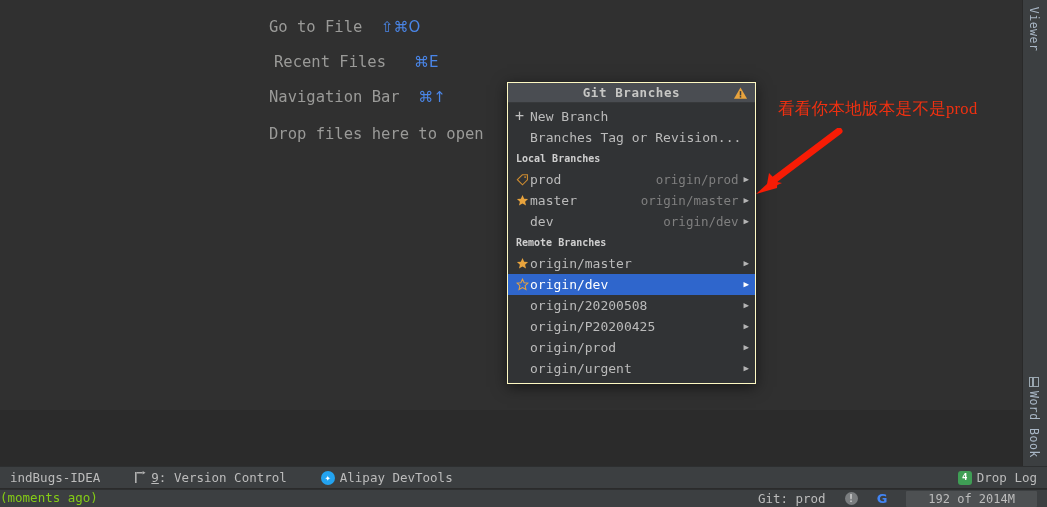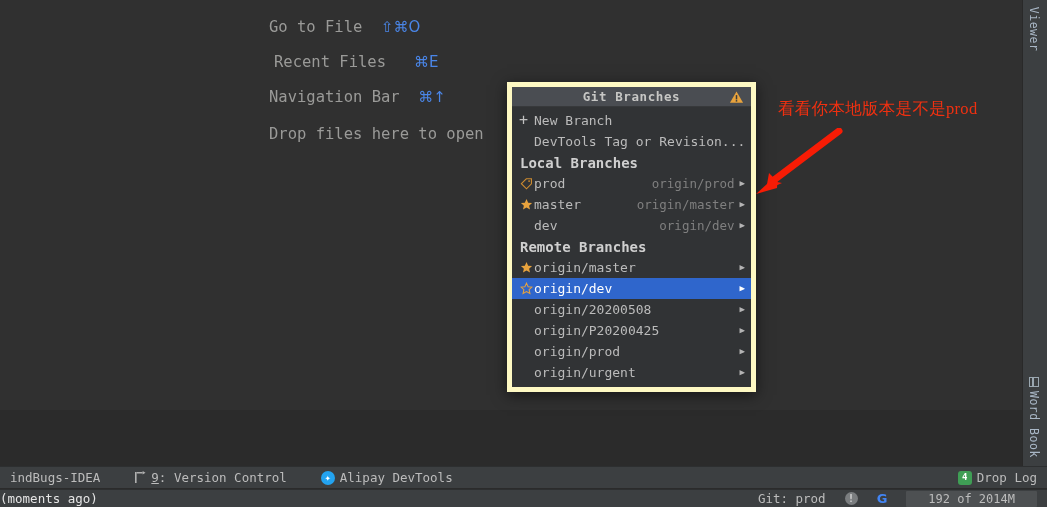--- a/index.html
+++ b/index.html
@@ -73,21 +73,21 @@
     left: 2px; top: 0; bottom: 0;
     width: 1.5px; background: #9aa7b0;
   }
 
   
   .popup {
     position: absolute;
     left: 507px; top: 82px;
     width: 249px;
     background: #3c3f41;
-    border: 5px solid #fef9c3;
+    border: 1px solid #fef9c3;
     box-shadow: 0 3px 14px rgba(0,0,0,0.55);
   }
   .popup-header {
     height: 20px;
     background: #4a4d52;
     display: flex;
     align-items: center;
     justify-content: center;
     position: relative;
     border-bottom: 1px solid #37393b;
@@ -143,21 +143,21 @@
   .menu-item.selected {
     background: #2f66cc;
     color: #ffffff;
   }
   .menu-item.selected .arrow { color: #ffffff; }
   .section-head {
     height: 21px;
     display: flex;
     align-items: center;
     padding-left: 8px;
-    font-size: 14px;
+    font-size: 10px;
     color: #cfcfcf;
     font-weight: bold;
   }
   .plus {
     color: #c0c0c0;
     font-size: 15px;
     line-height: 1;
     margin-left: -1px;
   }
   .tag-ic { width: 13px; height: 13px; }
@@ -181,21 +181,20 @@
   }
 
   
   .statusbar {
     position: absolute;
     left: 0; right: 0;
     height: 22px;
     background: #3c3f41;
     border-top: 1px solid #2d2f30;
     display: flex;
-    align-items: center;
     font-size: 12.5px;
     color: #bcbcbc;
     white-space: nowrap;
     overflow: hidden;
   }
   .statusbar.tools { top: 466px; }
   .statusbar.info  { top: 489px; height: 18px; background: #3c3f41; }
   .sb-item {
     display: flex;
     align-items: center;
@@ -212,21 +211,21 @@
     color: #fff; font-size: 10px; line-height: 1;
   }
   .event-ic {
     width: 14px; height: 14px; border-radius: 3px;
     background: #3f9e55; flex: none;
     display: flex; align-items: center; justify-content: center;
     color: #fff; font-size: 9px; font-weight: bold; line-height: 1;
   }
   .spacer { flex: 1 1 auto; }
 
-  .info-left  { padding-left: 0px; color: #e5e5e5; }
+  .info-left  { padding-left: 0px; color: #84cc16; }
   .info-right { display: flex; align-items: center; gap: 19px; padding-right: 10px; }
   .warn-small {
     width: 13px; height: 13px; border-radius: 50%;
     background: #7a7d7f; color: #d8d8d8;
     font-size: 10px; font-weight: bold;
     display: flex; align-items: center; justify-content: center;
     line-height: 1;
   }
   .mem-bar {
     background: #4d5052;
@@ -280,21 +279,21 @@
     <div class="popup-body">
 
       <div class="menu-item">
         <span class="gutter">
             <span class="plus">+</span>
           </span>
         <span class="label">New Branch</span>
       </div>
       <div class="menu-item">
         <span class="gutter"></span>
-        <span class="label">DevTools Tag or Revision...</span>
+        <span class="label">Branches Tag or Revision...</span>
       </div>
 
       <div class="section-head">
         <span>Local Branches</span>
       </div>
 
       <div class="menu-item">
         <span class="gutter">
           <svg class="tag-ic" viewBox="0 0 14 14">
               <path d="M1.5 7.2 L6.8 1.9 L12.3 1.9 L12.3 7.4 L7 12.7 Z" fill="none" stroke="#cc8b30" stroke-width="1.2"></path>

